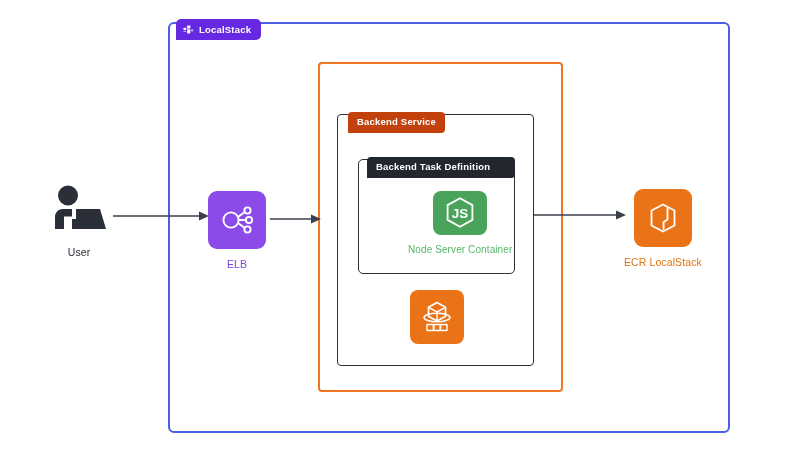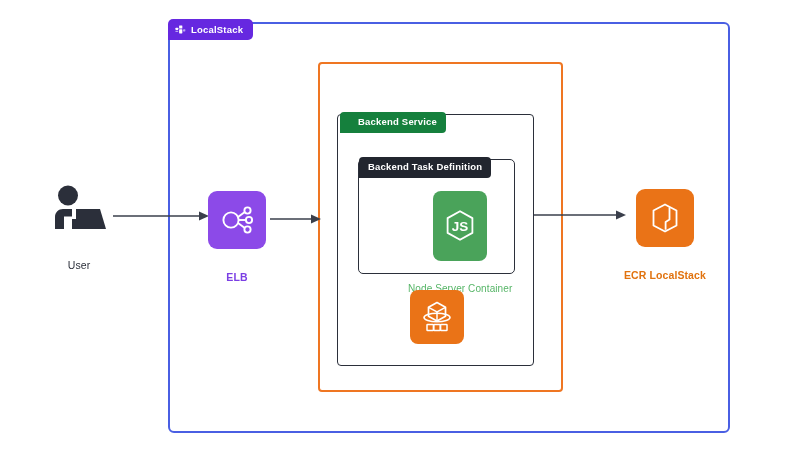--- a/index.html
+++ b/index.html
@@ -65,20 +65,21 @@
   .tab {
     position: absolute;
     display: flex;
     align-items: center;
     gap: 5px;
     box-sizing: border-box;
     border-radius: 5px;
     padding: 4px 9px 5px 8px;
     white-space: nowrap;
     line-height: 1;
+    margin-left: 8px;
   }
   .tab-text {
     font-size: 9.5px;
     font-weight: 600;
     letter-spacing: 0.2px;
     color: #ffffff;
   }
   .tab-localstack {
     left: 168px;
     top: 19px;
@@ -88,30 +89,30 @@
   }
   .tab-ecs {
     left: 318px;
     top: 60px;
     background: #ef7622;
     border-radius: 4px 4px 4px 0;
   }
   .tab-service {
     left: 340px;
     top: 112px;
-    background: #15803d;
+    background: #c2410c;
     border-radius: 4px 4px 4px 0;
-    padding: 5px 9px 6px 18px;
+    padding: 5px 9px 6px 9px;
   }
   .tab-taskdef {
     left: 359px;
     top: 157px;
     background: #22262f;
     border-radius: 4px 4px 4px 0;
-    padding: 5px 9px 6px 9px;
+    padding: 5px 25px 6px 9px;
   }
   .tab-icon {
     display: inline-flex;
     width: 11px;
     height: 11px;
     flex: 0 0 auto;
   }
   .tab-icon svg { display: block; width: 100%; height: 100%; }
 
   
@@ -123,42 +124,42 @@
   }
   .node-tile {
     width: 58px;
     height: 58px;
     border-radius: 9px;
     display: flex;
     align-items: center;
     justify-content: center;
   }
   .node-label {
-    margin-top: 22px;
+    margin-top: 9px;
     font-size: 10.5px;
-    font-weight: 700;
+    font-weight: 400;
     letter-spacing: 0.1px;
     text-align: center;
     white-space: nowrap;
   }
 
   .node-user { left: 48px; top: 185px; }
   .node-user .user-glyph { width: 62px; height: 52px; }
   .node-user .node-label { color: #2b2f3a; font-weight: 400; }
 
   .node-elb { left: 208px; top: 191px; }
   .node-elb .node-tile { background: #8c4ae8; }
   .node-elb .node-label { color: #7b3fe4; }
 
   .node-ecr { left: 624px; top: 189px; }
   .node-ecr .node-tile { background: #ea7317; }
   .node-ecr .node-label { color: #e1730f; }
 
   .node-nodejs { left: 408px; top: 191px; }
-  .node-nodejs .node-tile { background: #4aa35a; border-radius: 8px; width: 54px; height: 70px; }
+  .node-nodejs .node-tile { background: #4aa35a; border-radius: 8px; width: 54px; height: 44px; }
   .node-nodejs .node-label { color: #56b567; font-weight: 400; font-size: 10px; }
 
   .node-ecsservice { left: 410px; top: 290px; }
   .node-ecsservice .node-tile { background: #ea7317; width: 54px; height: 54px; border-radius: 8px; }
 
   .tile-svg { width: 36px; height: 36px; display: block; }
   .tile-svg-lg { width: 40px; height: 40px; display: block; }
 
   
   .arrow {

